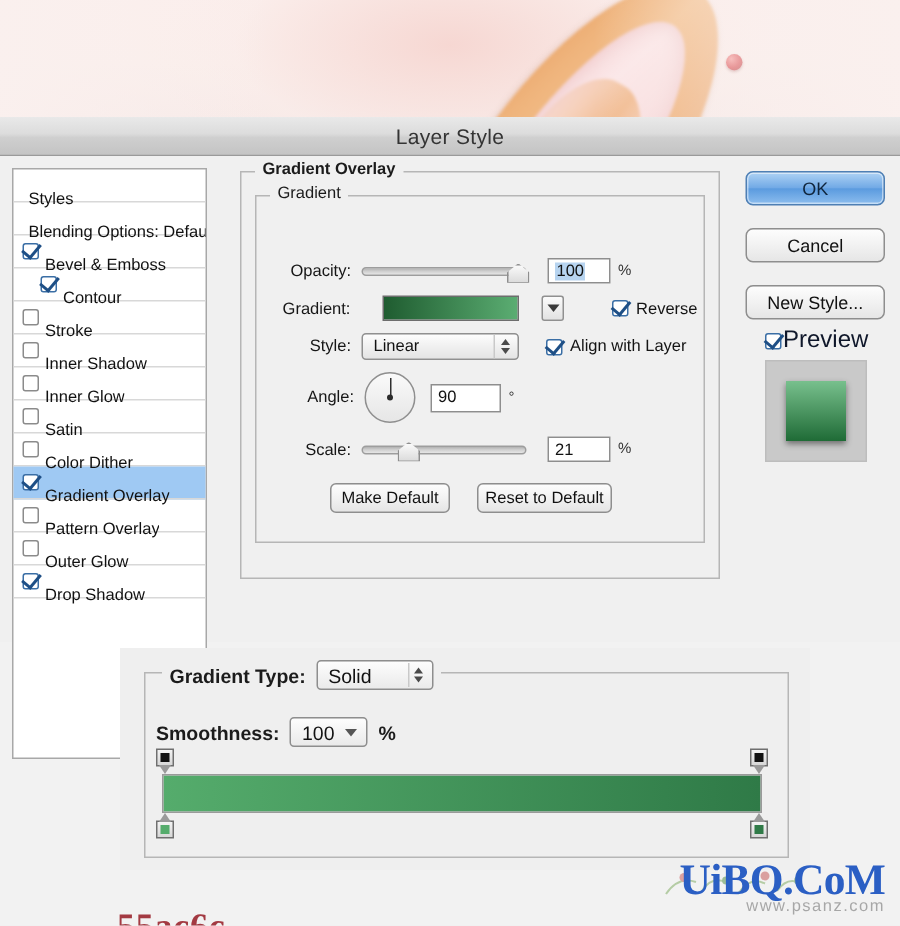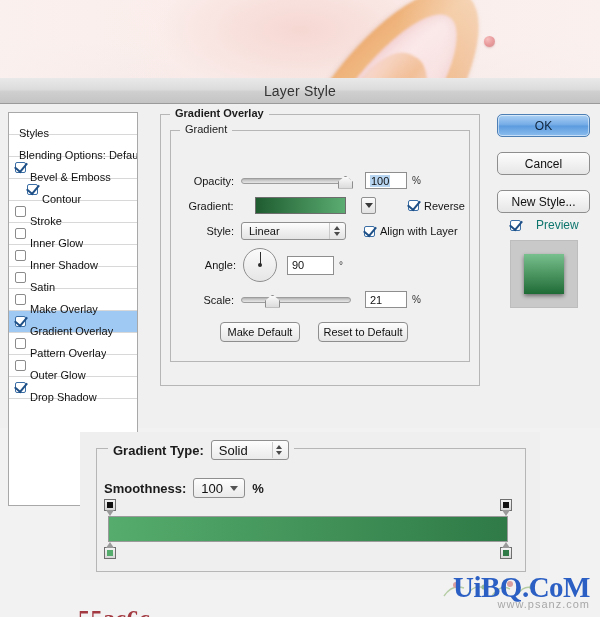--- a/index.html
+++ b/index.html
@@ -181,21 +181,21 @@
   }
   .rbtn.primary{
     background:linear-gradient(180deg,#aed2f4 0%,#72aae6 48%,#5b9bdf 52%,#8cbdee 100%);
     border:1px solid #4e7fb4;color:#10253c;
     box-shadow:0 0 0 1px rgba(255,255,255,.5) inset;
   }
   .rbtn.normal{
     background:linear-gradient(180deg,#fdfdfd 0%,#f2f2f2 48%,#e6e6e6 100%);
     border:1px solid #8e8e8e;color:#111;
   }
-  .preview-row{position:absolute;left:510px;top:215px;display:flex;align-items:center;gap:15px;font-size:12px;color:#0f766e;}
+  .preview-row{position:absolute;left:510px;top:215px;display:flex;align-items:center;gap:1px;font-size:16px;color:#0f172a;}
   .thumb-box{
     position:absolute;left:510px;top:160px;width:66px;height:66px;
     background:#c9c9c9;border:1px solid #bdbdbd;
     display:flex;align-items:center;justify-content:center;
   }
   .thumb-sq{width:40px;height:40px;box-shadow:0 2px 4px rgba(0,0,0,.45);}
 
   
   .geditor{position:absolute;left:80px;top:432px;width:460px;height:148px;background:#efefef;}
   .ge-outer{position:absolute;left:16px;top:16px;width:428px;height:122px;border:1px solid #b6b6b6;}
@@ -292,33 +292,33 @@
       <div class="srow indent">
         <span class="cbx blue on"></span>
         <span class="lbl">Contour</span>
       </div>
       <div class="srow">
         <span class="cbx"></span>
         <span class="lbl">Stroke</span>
       </div>
       <div class="srow">
         <span class="cbx"></span>
+        <span class="lbl">Inner Shadow</span>
+      </div>
+      <div class="srow">
+        <span class="cbx"></span>
         <span class="lbl">Inner Glow</span>
       </div>
       <div class="srow">
         <span class="cbx"></span>
-        <span class="lbl">Inner Shadow</span>
-      </div>
-      <div class="srow">
-        <span class="cbx"></span>
         <span class="lbl">Satin</span>
       </div>
       <div class="srow">
         <span class="cbx"></span>
-        <span class="lbl">Make Overlay</span>
+        <span class="lbl">Color Dither</span>
       </div>
       <div class="srow sel">
         <span class="cbx blue on"></span>
         <span class="lbl">Gradient Overlay</span>
       </div>
       <div class="srow">
         <span class="cbx"></span>
         <span class="lbl">Pattern Overlay</span>
       </div>
       <div class="srow">

